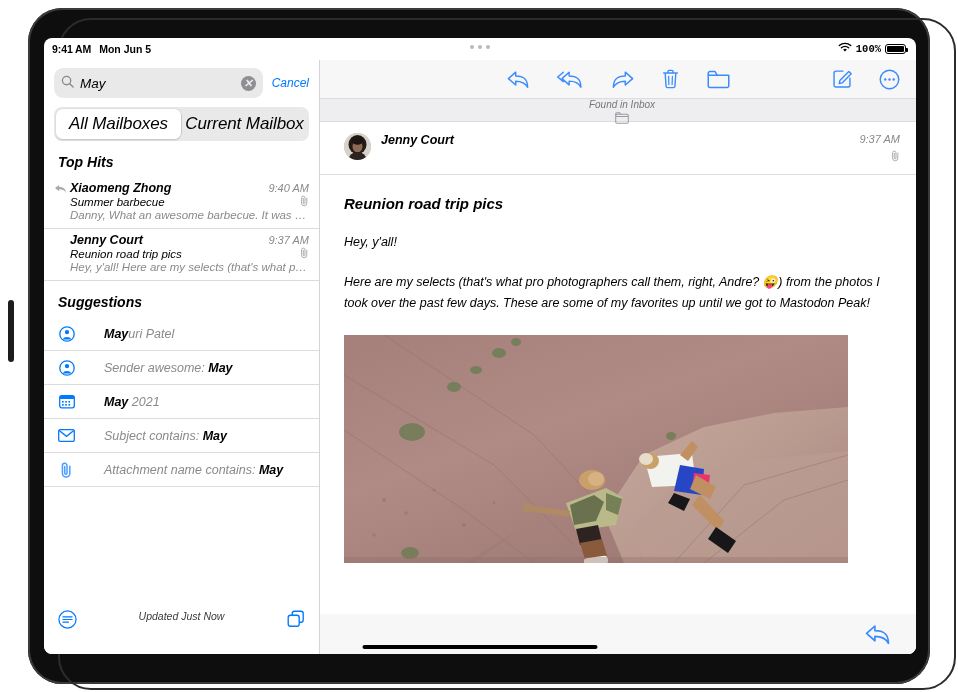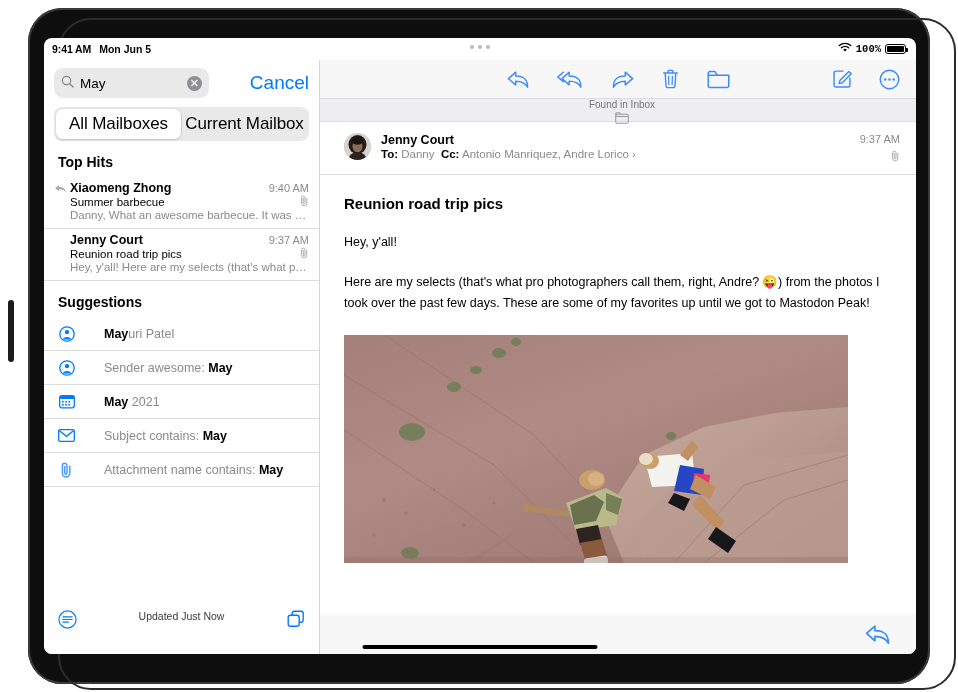--- a/index.html
+++ b/index.html
@@ -70,21 +70,21 @@
   }
   #battery-fill { width: 17px; height: 6.6px; background:#000; margin-left:1.1px; border-radius:1px;}
 
   #multitask-handle {
     position:absolute; left:50%; top:7px; transform:translateX(-50%);
     display:flex; gap:4px;
   }
   #multitask-handle span { width:4px; height:4px; border-radius:50%; background:#b9b9bd; }
 
   
-  #split { position:absolute; top:22px; left:0; right:0; bottom:0; display:flex; }
+  #split { position:absolute; top:22px; left:0; right:0; bottom:0; display:flex;font-style:italic; }
 
   
   #sidebar {
     width: 276px; height: 100%;
     background: #ffffff;
     border-right: 1px solid #d4d4d6;
     position: relative;
     display:flex; flex-direction:column;
   }
   #search-row {
@@ -98,21 +98,21 @@
     padding: 0 7px;
   }
   #search-text { font-size:13.5px; color:#000; flex:1; }
   #clear-btn {
     width:15px; height:15px; border-radius:50%;
     background:#8e8e93; color:#e9e9ea;
     display:flex; align-items:center; justify-content:center;
     font-size:11px; line-height:1; font-weight:bold;
     cursor:pointer; flex-shrink:0;
   }
-  #cancel-btn { font-size:19px; color:#007aff; cursor:pointer; white-space:nowrap;margin-left:32px; }
+  #cancel-btn { font-size:12px; color:#007aff; cursor:pointer; white-space:nowrap; }
 
   #scope-bar {
     margin: 9px 10px 0 10px;
     background:#e9e9ea; border-radius:8px;
     display:flex; padding:2px; position:relative;
   }
   .scope-seg {
     flex:1; text-align:center; font-size:17px;
     padding:5px 0; border-radius:6.5px; color:#000;
     cursor:pointer; letter-spacing:-0.1px;
@@ -476,21 +476,20 @@
           <svg width="27" height="27" viewBox="0 0 27 27">
             <rect width="27" height="27" fill="#d9d2cb"></rect>
             <ellipse cx="13.5" cy="11.5" rx="9" ry="9.5" fill="#241c18"></ellipse>
             <ellipse cx="13.5" cy="13.5" rx="5" ry="6" fill="#8d6a54"></ellipse>
             <ellipse cx="13.5" cy="7.5" rx="5.6" ry="4.2" fill="#1d1613"></ellipse>
             <path d="M4.5 27 A9 8 0 0 1 22.5 27 Z" fill="#2b2320"></path>
           </svg>
         </div>
         <div id="hdr-mid">
           <div id="hdr-name">Jenny Court</div>
-          <div id="hdr-recips"><b>To:</b> <span>Danny</span>&nbsp;&nbsp;<b>Cc:</b> <span>Antonio Manriquez, Andre Lorico</span> <span>›</span></div>
         </div>
         <div id="hdr-right">
           <div id="hdr-time">9:37 AM</div>
           <div id="hdr-clip">
             <svg width="9" height="12" viewBox="0 0 9 12">
                 <path d="M6.8 3.2 L6.8 8.2 A2.6 2.6 0 0 1 1.6 8.2 L1.6 2.8 A1.7 1.7 0 0 1 5 2.8 L5 8 A0.85 0.85 0 0 1 3.3 8 L3.3 3.4" stroke="#a9a9ae" stroke-width="0.95" fill="none" stroke-linecap="round"></path>
               </svg>
           </div>
         </div>
       </div>

